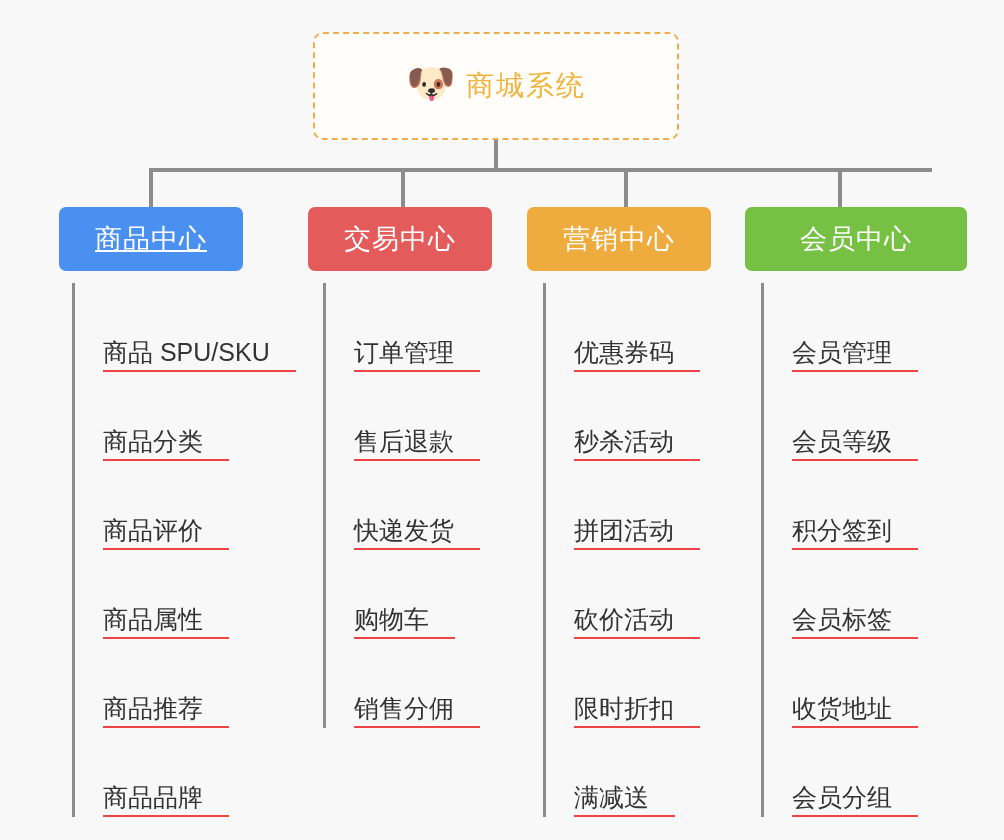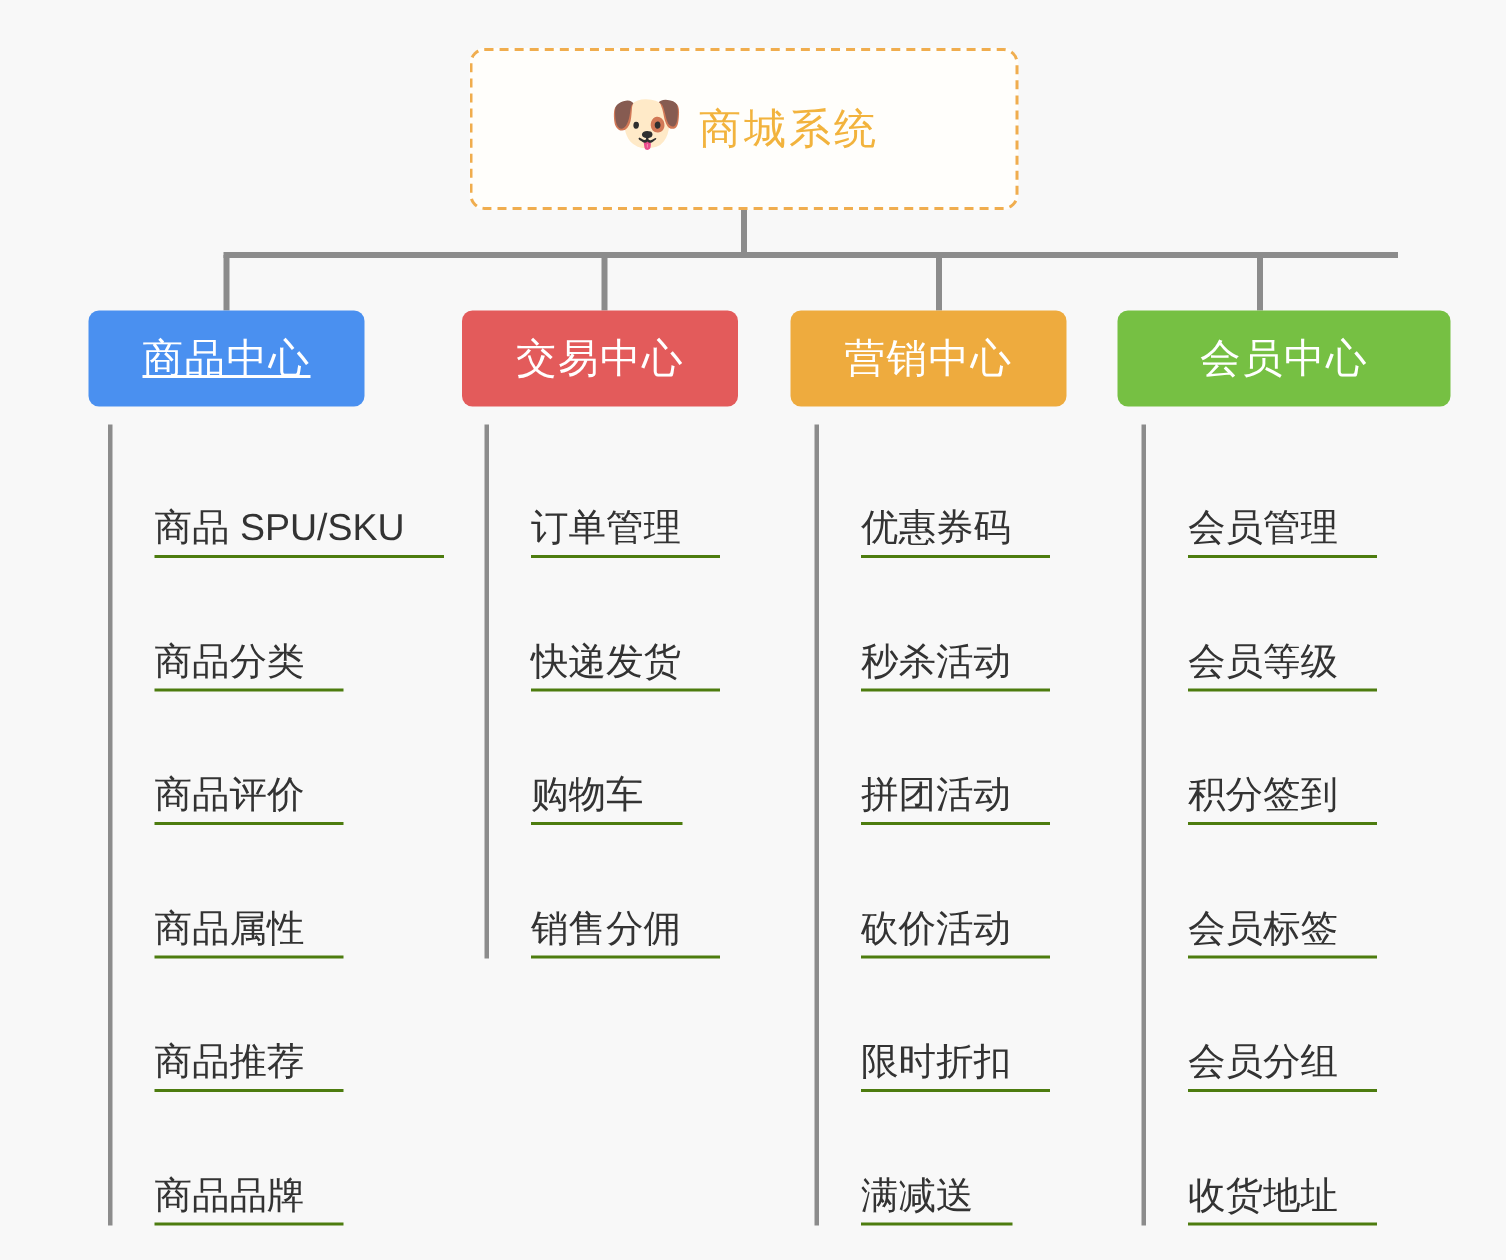--- a/index.html
+++ b/index.html
@@ -101,21 +101,21 @@
     display: flex;
     align-items: flex-end;
     padding-left: 28px;
   }
   .leaf-text {
     font-size: 25px;
     color: #333333;
     line-height: 1.05;
     white-space: nowrap;
     padding-bottom: 5px;
-    border-bottom: 2px solid #4d7c0f;
+    border-bottom: 2px solid #ef4444;
     display: inline-block;
     padding-right: 26px;
   }
 </style>
 </head>
 <body>
 
 <div id="canvas">
 
   <div class="root-card">
@@ -165,20 +165,23 @@
         </div>
         <div class="leaf-item">
           <span class="leaf-text">商品品牌</span>
         </div>
       </div>
       <div class="leaf-col" style="left: 323px; border-left-color: rgb(140, 140, 140);">
         <div class="leaf-item">
           <span class="leaf-text">订单管理</span>
         </div>
         <div class="leaf-item">
+          <span class="leaf-text">售后退款</span>
+        </div>
+        <div class="leaf-item">
           <span class="leaf-text">快递发货</span>
         </div>
         <div class="leaf-item">
           <span class="leaf-text">购物车</span>
         </div>
         <div class="leaf-item">
           <span class="leaf-text">销售分佣</span>
         </div>
       </div>
       <div class="leaf-col" style="left: 543px; border-left-color: rgb(140, 140, 140);">
@@ -208,21 +211,21 @@
         <div class="leaf-item">
           <span class="leaf-text">会员等级</span>
         </div>
         <div class="leaf-item">
           <span class="leaf-text">积分签到</span>
         </div>
         <div class="leaf-item">
           <span class="leaf-text">会员标签</span>
         </div>
         <div class="leaf-item">
+          <span class="leaf-text">收货地址</span>
+        </div>
+        <div class="leaf-item">
           <span class="leaf-text">会员分组</span>
         </div>
-        <div class="leaf-item">
-          <span class="leaf-text">收货地址</span>
-        </div>
       </div>
     </div>
 
 </div>
 
 </body></html>

